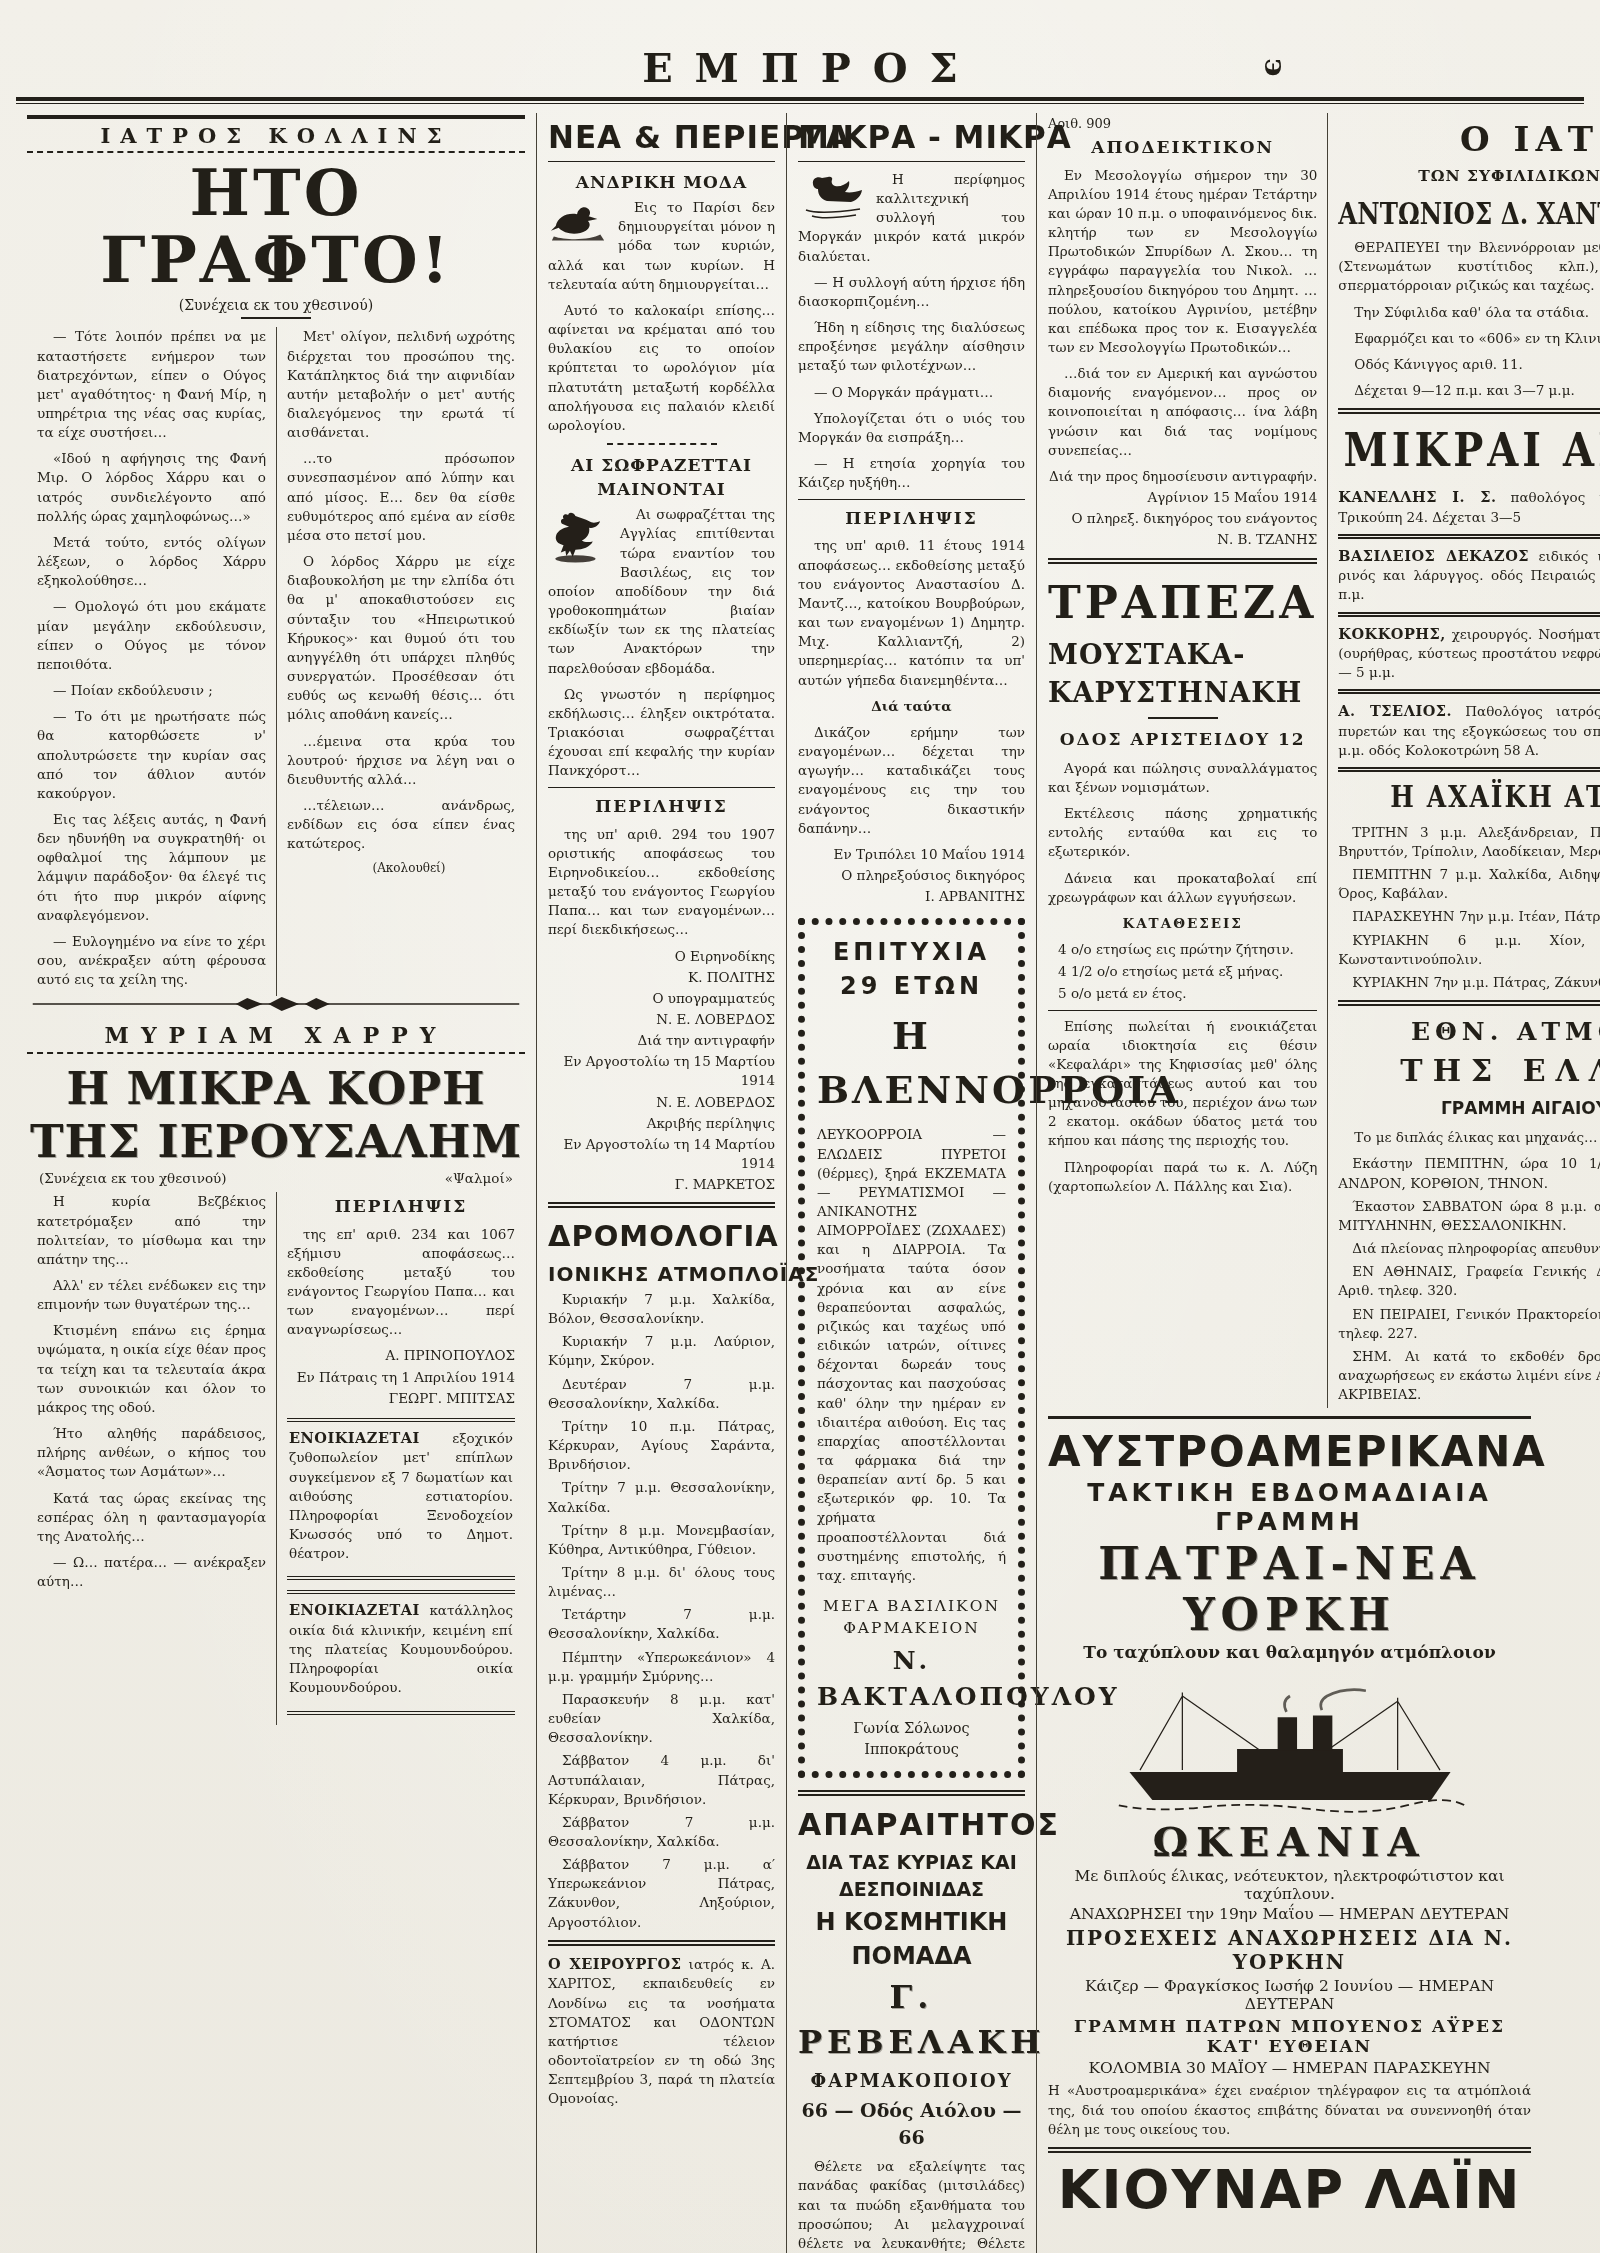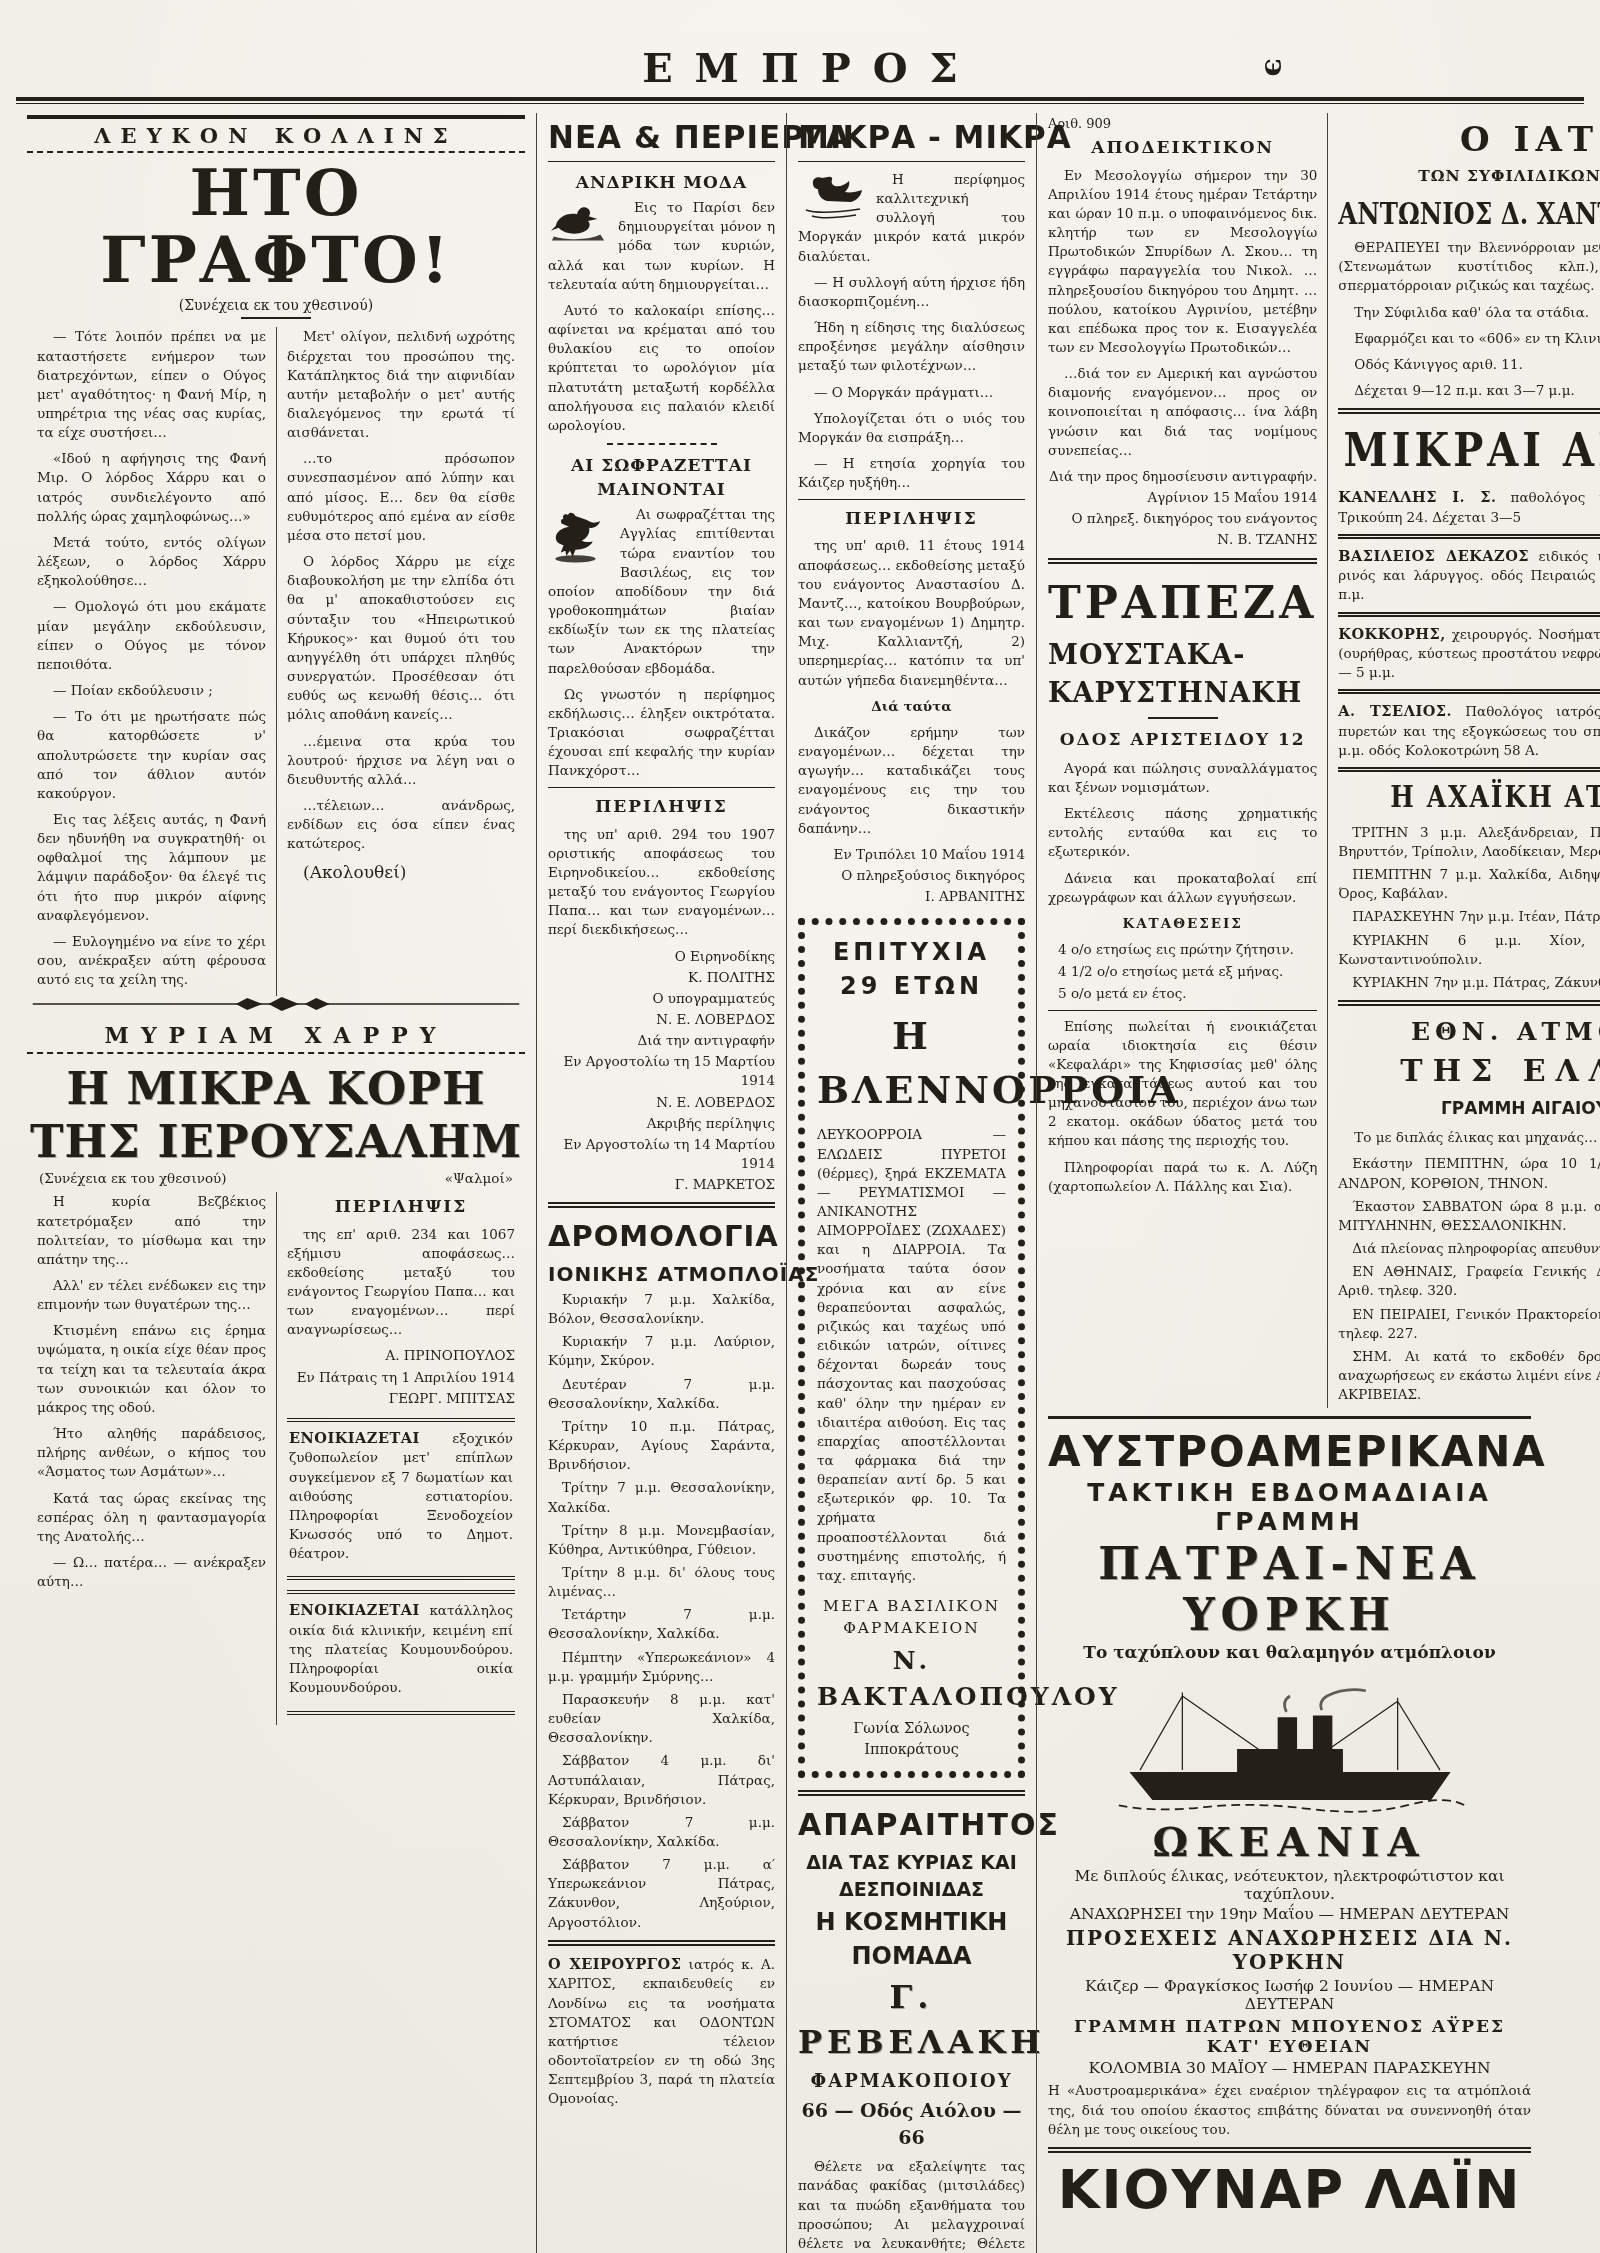--- a/index.html
+++ b/index.html
@@ -35,21 +35,21 @@
   .squiggle{width:110px;margin:8px auto;border-bottom:2px dashed #23201a;}
   .small-rule{width:70px;margin:4px auto 8px;border-bottom:2px solid #23201a;}
   
   .s1-author{border-top:4px solid #23201a;margin-top:2px;padding-top:4px;text-align:center;
              font-weight:bold;font-size:21px;letter-spacing:10px;border-bottom:2px dashed #23201a;padding-bottom:3px;}
   .s1-title{text-align:center;font-weight:bold;font-size:64px;letter-spacing:3px;margin:6px 0 0;line-height:1.05;}
   .subtitle{text-align:center;font-size:14px;margin:4px 0 2px;}
   .twocol{display:grid;grid-template-columns:1fr 1fr;}
   .twocol > div{padding:0 10px;}
   .twocol > div + div{border-left:1px solid #454136;}
-  .continues{text-align:left;font-size:17px;margin-top:6px;}
+  .continues{text-align:center;font-size:12px;margin-top:6px;}
   
   .s2-author{margin-top:6px;text-align:center;font-weight:bold;font-size:22px;letter-spacing:12px;
              border-bottom:2px dashed #23201a;padding-bottom:4px;}
   .s2-title{text-align:center;font-weight:bold;font-size:45px;letter-spacing:1px;margin:8px 0 2px;
             font-family:"DejaVu Serif",serif;text-shadow:1px 1px 0 rgba(34,31,24,.35);}
   .s2-sub{display:flex;justify-content:space-between;font-size:13.5px;padding:0 12px;margin-bottom:6px;}
   
   .sec-head{font-family:"DejaVu Sans","Liberation Sans",sans-serif;font-weight:bold;font-size:31px;
             text-align:center;letter-spacing:1px;margin:2px 0 2px;white-space:nowrap;}
   .sec-head-sub{border-bottom:1px solid #23201a;margin-bottom:8px;}
@@ -112,21 +112,21 @@
   <div class="masthead">
     <div class="title">ΕΜΠΡΟΣ</div>
     <div class="page-mark">϶</div>
   </div>
 
   <div class="cols">
 
     <div class="track">
 
       <div>
-        <div class="s1-author">ΛΕΥΚΟΝ ΚΟΛΛΙΝΣ</div>
+        <div class="s1-author">ΙΑΤΡΟΣ ΚΟΛΛΙΝΣ</div>
         <div class="s1-title">ΗΤΟ ΓΡΑΦΤΟ!</div>
         <div class="subtitle">(Συνέχεια εκ του χθεσινού)</div>
         <div class="small-rule"></div>
         <div class="twocol body-text">
           <div>
               <p>— Τότε λοιπόν πρέπει να με καταστήσετε ενήμερον των διατρεχόντων, είπεν ο Ούγος μετ' αγαθότητος· η Φανή Μίρ, η υπηρέτρια της νέας σας κυρίας, τα είχε συστήσει…</p>
               <p>«Ιδού η αφήγησις της Φανή Μιρ. Ο λόρδος Χάρρυ και ο ιατρός συνδιελέγοντο από πολλής ώρας χαμηλοφώνως…»</p>
               <p>Μετά τούτο, εντός ολίγων λέξεων, ο λόρδος Χάρρυ εξηκολούθησε…</p>
               <p>— Ομολογώ ότι μου εκάματε μίαν μεγάλην εκδούλευσιν, είπεν ο Ούγος με τόνον πεποιθότα.</p>
               <p>— Ποίαν εκδούλευσιν ;</p>

